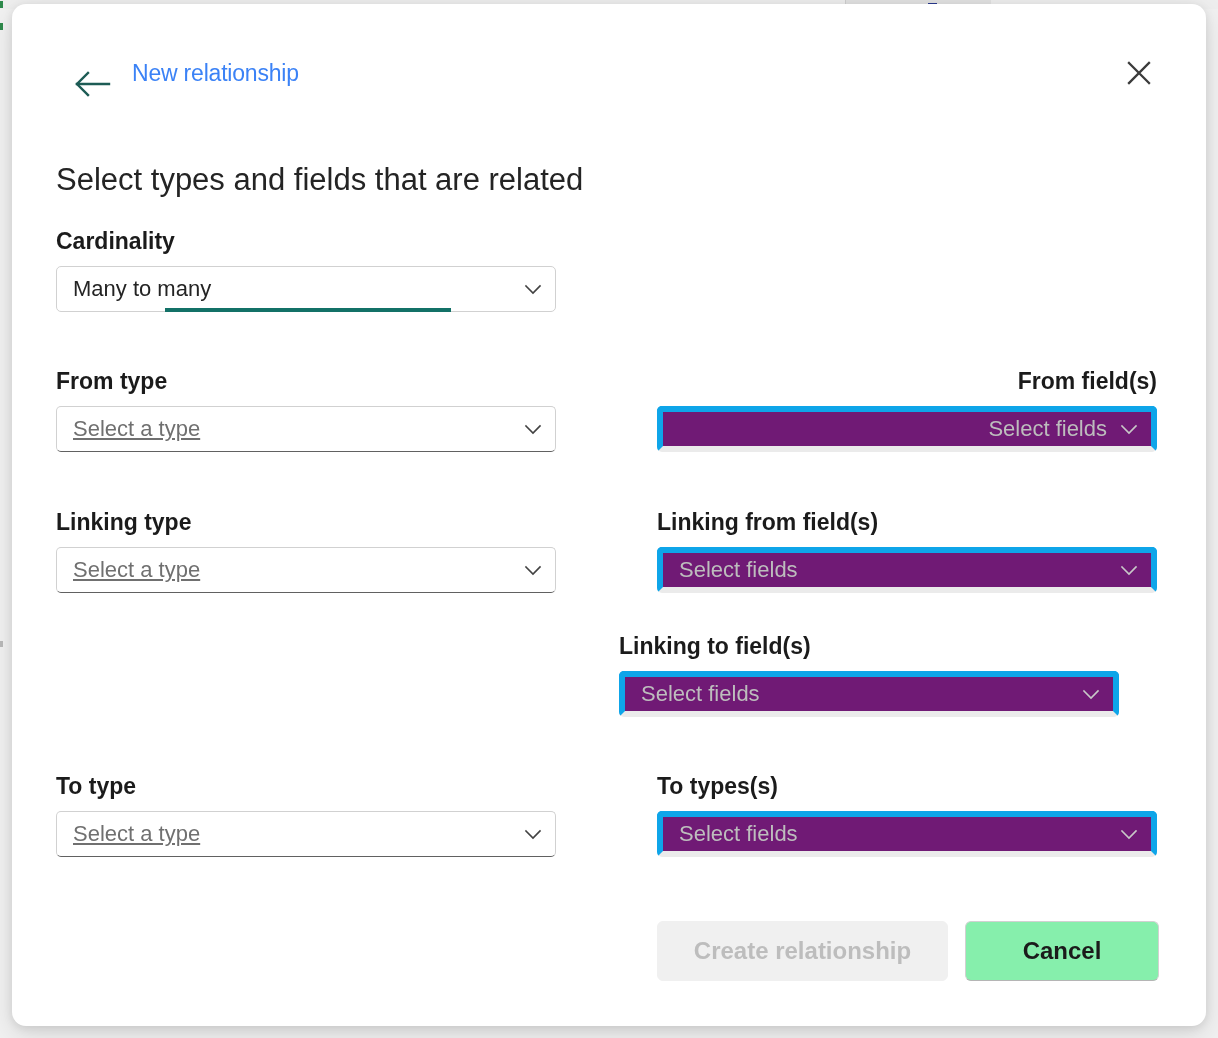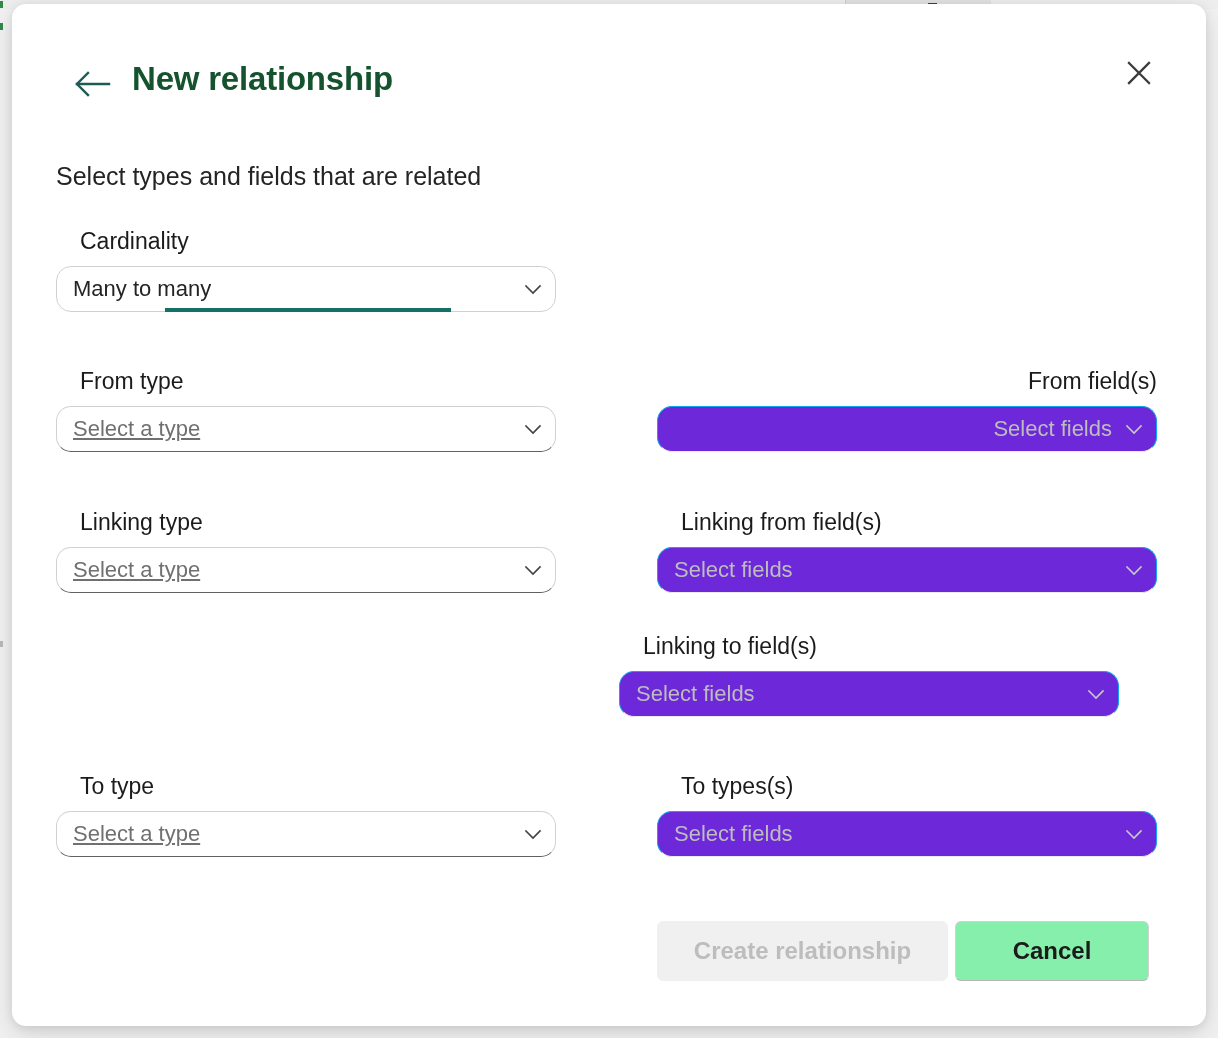--- a/index.html
+++ b/index.html
@@ -71,64 +71,63 @@
     position: absolute;
     left: 58px; top: 58px;
     width: 46px; height: 46px;
     display: flex; align-items: center; justify-content: center;
     cursor: pointer;
     background: none; border: none; padding: 0;
   }
   #page-title {
     position: absolute;
     left: 120px; top: 56px;
-    font-size: 33px;
-    font-weight: 700;
-    color: #14532d;
+    font-size: 23px;
+    font-weight: 400;
+    color: #3b82f6;
     letter-spacing: -0.2px;
     white-space: nowrap;
   }
   #close-button {
     position: absolute;
     right: 44px; top: 47px;
     width: 46px; height: 46px;
     display: flex; align-items: center; justify-content: center;
     cursor: pointer;
     background: none; border: none; padding: 0;
     border-radius: 4px;
   }
 
   
   #dialog-subtitle {
     position: absolute;
     left: 44px; top: 158px;
-    font-size: 25px;
+    font-size: 31px;
     color: #242424;
     white-space: nowrap;
   }
 
   .field-group { position: absolute; }
   .field-label {
     font-size: 23px;
-    font-weight: 400;
+    font-weight: 700;
     color: #1b1b1b;
     white-space: nowrap;
     display: block;
     margin-bottom: 11px;
-    margin-left: 24px;
   }
 
   
   .dropdown {
     position: relative;
     height: 46px;
     background: #ffffff;
     border: 1px solid #d1d1d1;
     border-bottom: 1px solid #616161;
-    border-radius: 15px;
+    border-radius: 5px;
     display: flex;
     align-items: center;
     cursor: pointer;
   }
   .dropdown .dd-value {
     flex: 1;
     padding-left: 16px;
     font-size: 22px;
     color: #242424;
     white-space: nowrap;
@@ -136,23 +135,23 @@
   }
   .dropdown .dd-value.placeholder { color: #707070; text-decoration: underline; }
   .dropdown .dd-chevron {
     width: 44px;
     display: flex; align-items: center; justify-content: center;
     flex: 0 0 44px;
   }
 
   
   .dropdown.disabled {
-    border: 1px solid #0ea5e9;
+    border: 6px solid #0ea5e9;
     border-bottom-color: #ebebeb;
-    background: #6d28d9;
+    background: #701a75;
     cursor: default;
   }
   .dropdown.disabled .dd-value { color: #bdbdbd; }
 
   
   #cardinality-dropdown {
     border-bottom-color: #d1d1d1;
   }
   #cardinality-underline {
     position: absolute;
@@ -173,21 +172,21 @@
   #group-linking-from    { left: 645px; top: 505px;  width: 500px; }
   #group-linking-to      { left: 607px; top: 629px;  width: 500px; }
   #group-to-fields       { left: 645px; top: 769px;  width: 500px; }
 
   
   #dialog-actions {
     position: absolute;
     left: 645px;
     top: 917px;
     display: flex;
-    gap: 7px;
+    gap: 17px;
   }
   .btn {
     height: 60px;
     border-radius: 6px;
     font-size: 24px;
     font-weight: 700;
     font-family: "Liberation Sans", "DejaVu Sans", sans-serif;
     display: flex;
     align-items: center;
     justify-content: center;

